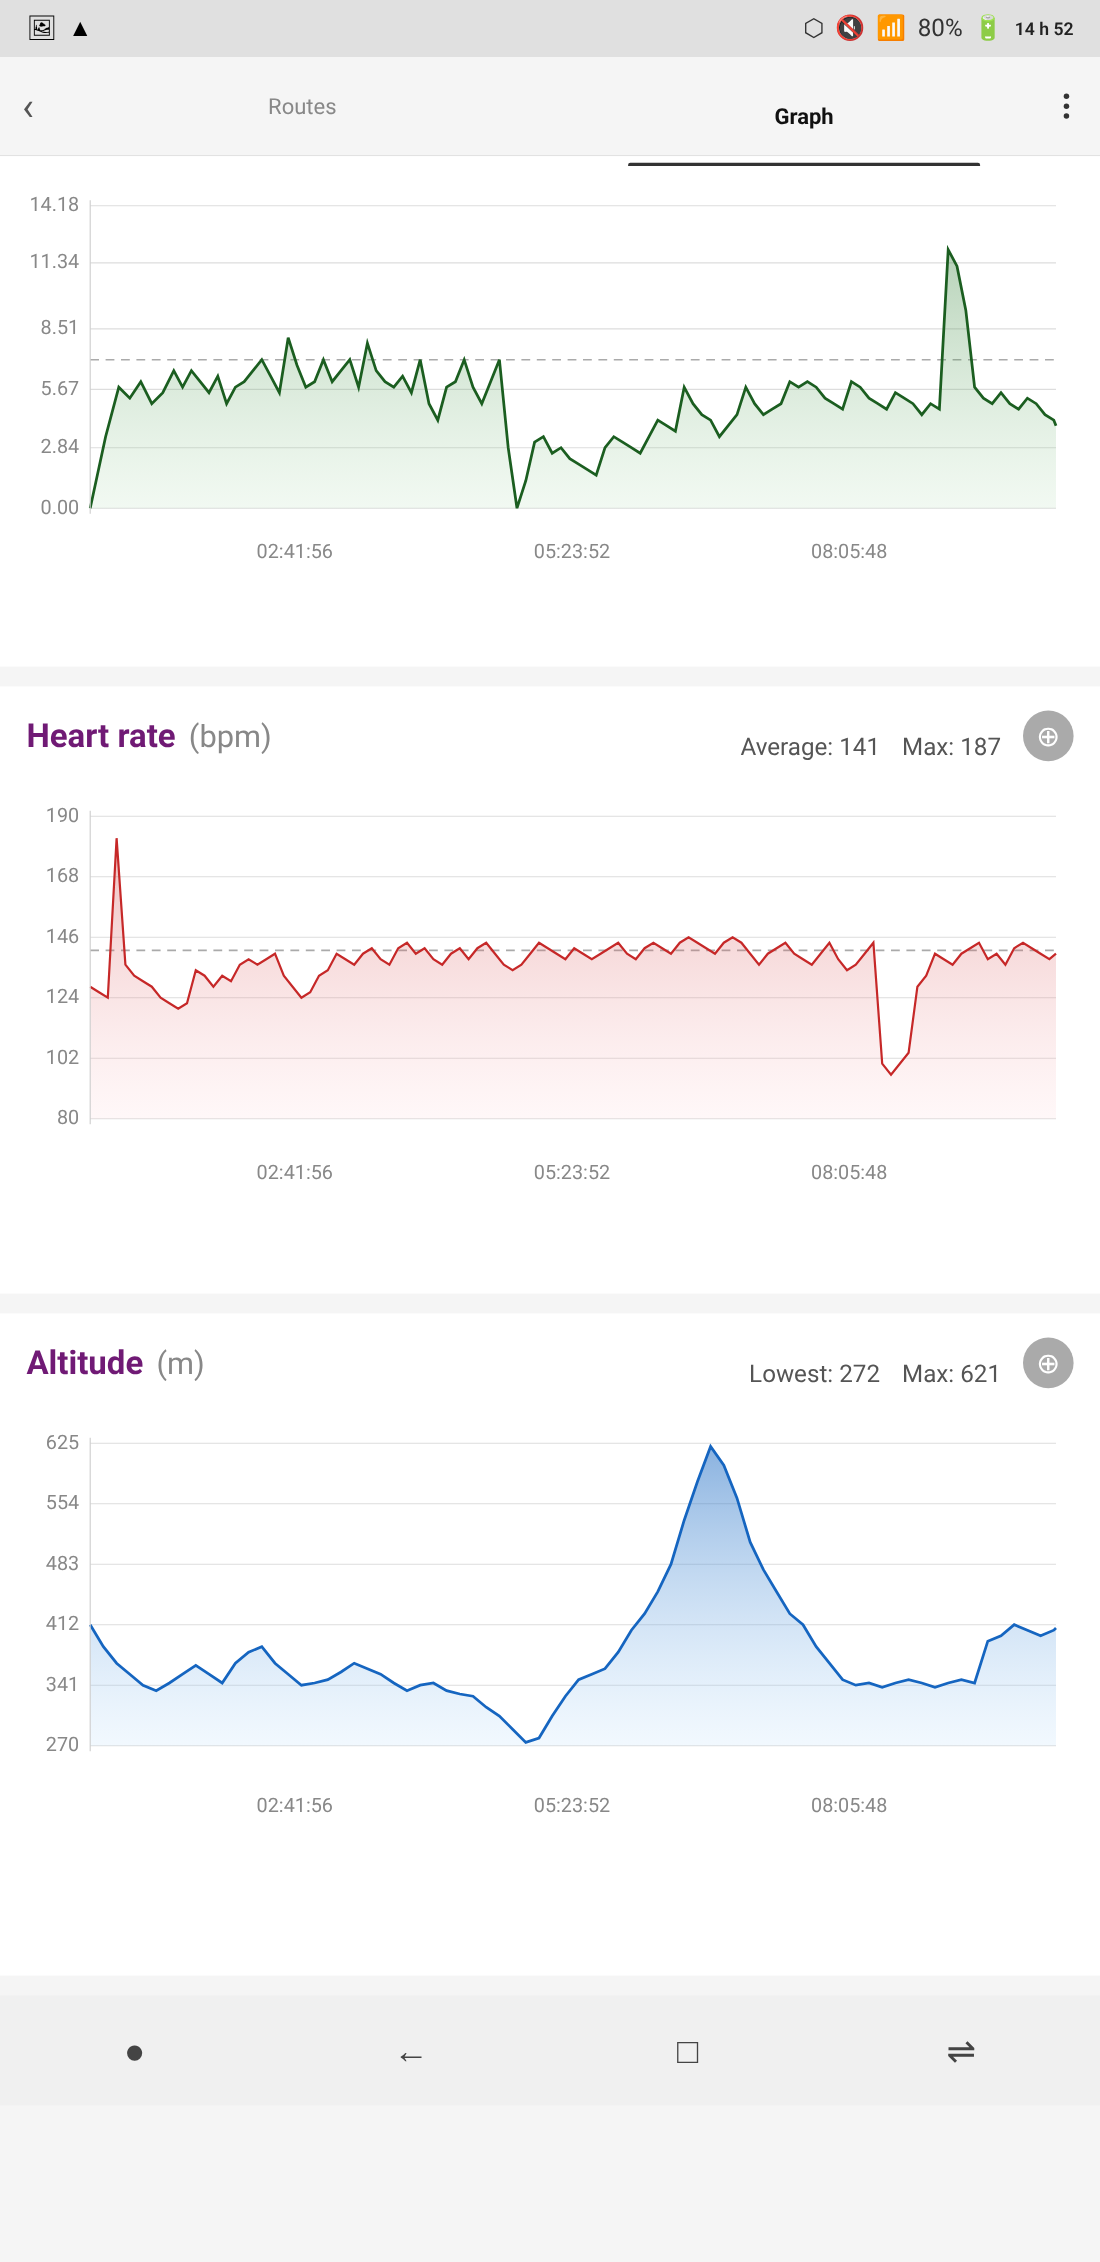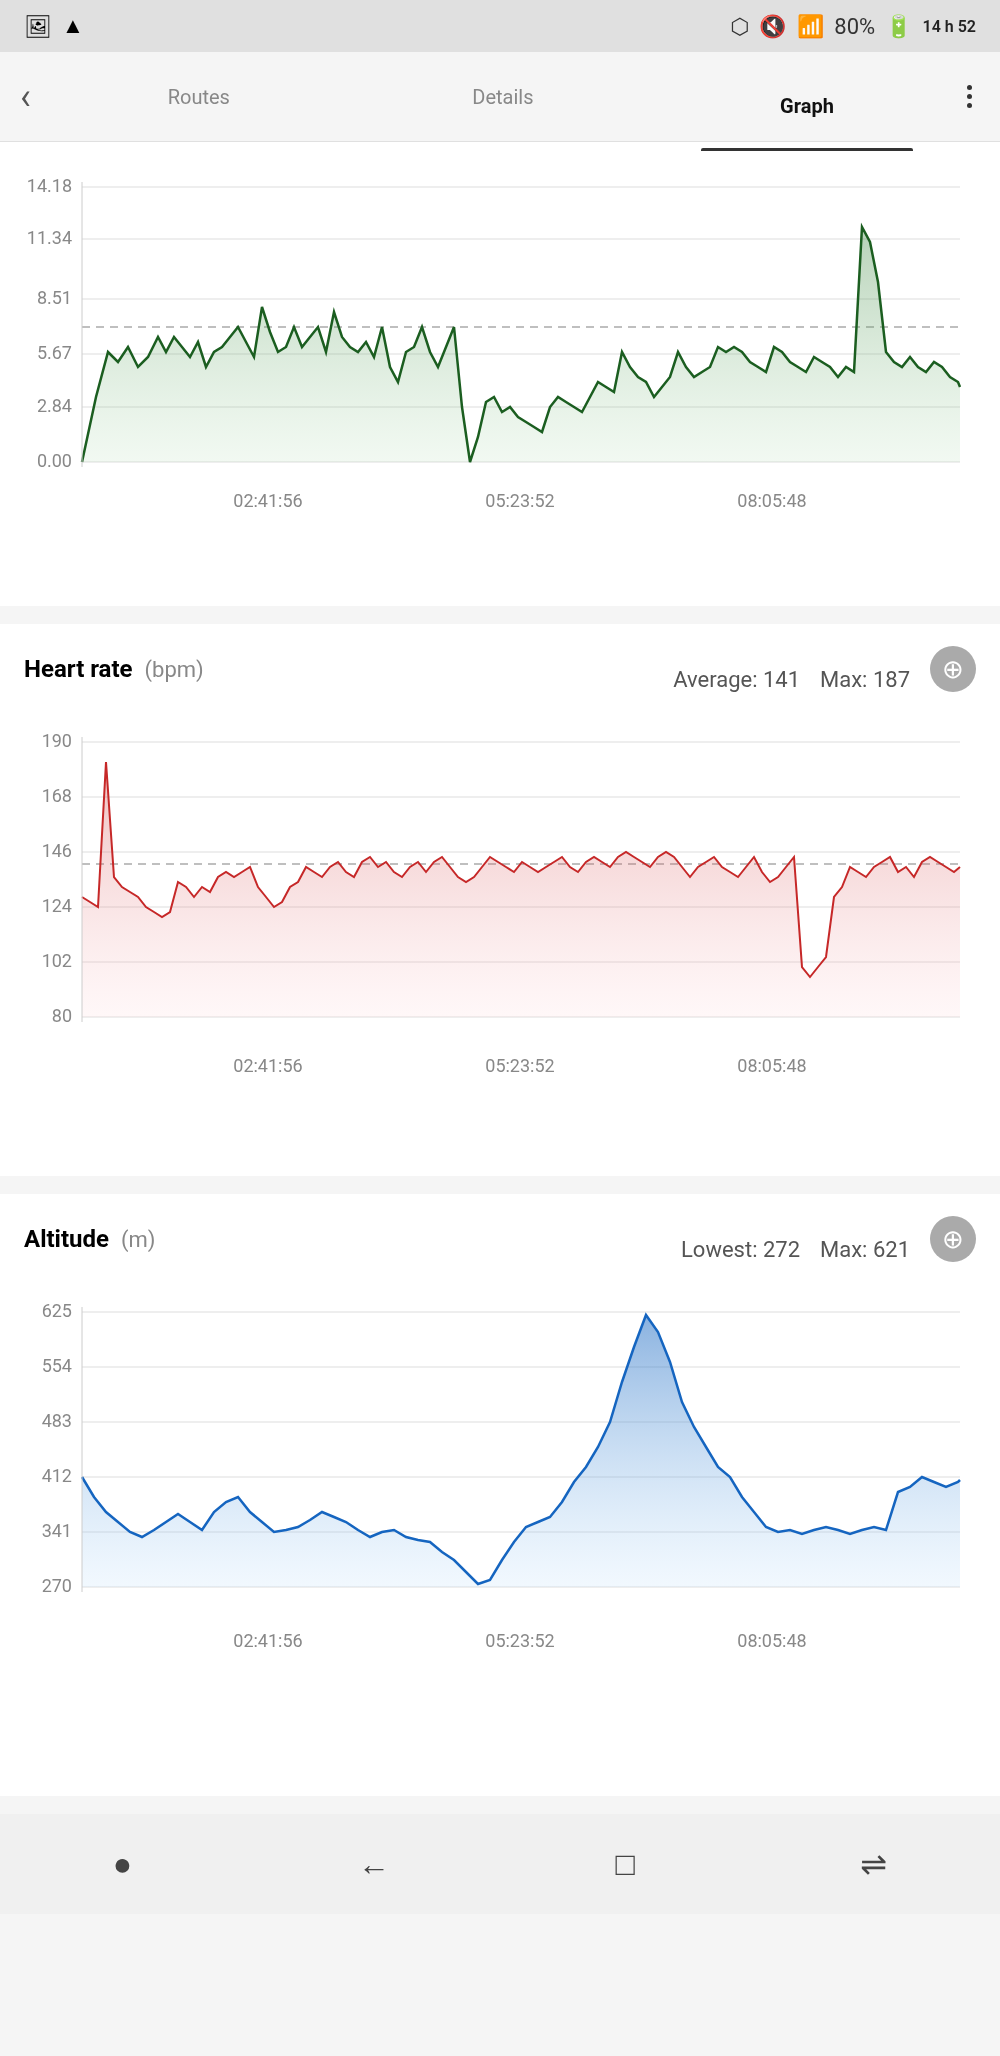--- a/index.html
+++ b/index.html
@@ -91,26 +91,26 @@
     }
 
     
     .chart-header {
       padding: 22px 24px 10px 24px;
       display: flex;
       align-items: center;
       gap: 12px;
     }
     .chart-title {
-      font-size: 24px;
+      font-size: 30px;
       font-weight: bold;
-      color: #000000;
+      color: #701a75;
     }
     .chart-unit {
-      font-size: 22px;
+      font-size: 28px;
       color: #888;
     }
     .chart-stats {
       margin-left: auto;
       display: flex;
       align-items: flex-end;
       gap: 20px;
       font-size: 22px;
       color: #555;
     }
@@ -173,23 +173,20 @@
     <span>🔋</span>
     <span class="status-time">14 h 52</span>
   </div>
 </div>
 
 <div class="nav-bar">
   <div class="nav-back">‹</div>
   <div class="nav-tabs">
     <div class="nav-tab">
       <span>Routes</span>
-    </div>
-    <div class="nav-tab">
-      <span>Details</span>
     </div>
     <div class="nav-tab active">
       <span>Graph</span>
     </div>
   </div>
   <div class="nav-more">
     <div class="dot"></div>
     <div class="dot"></div>
     <div class="dot"></div>
   </div>

